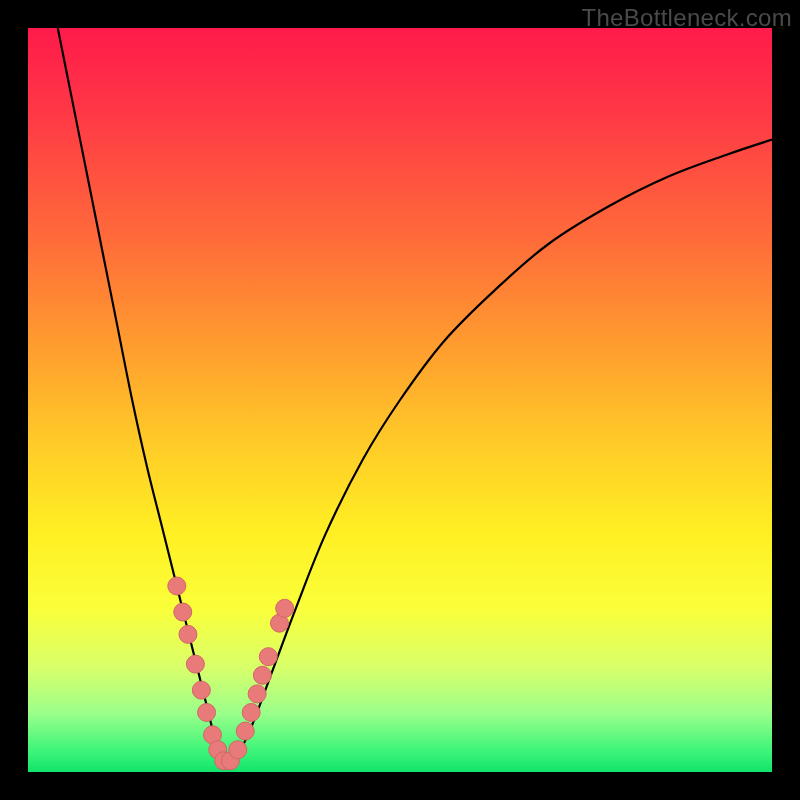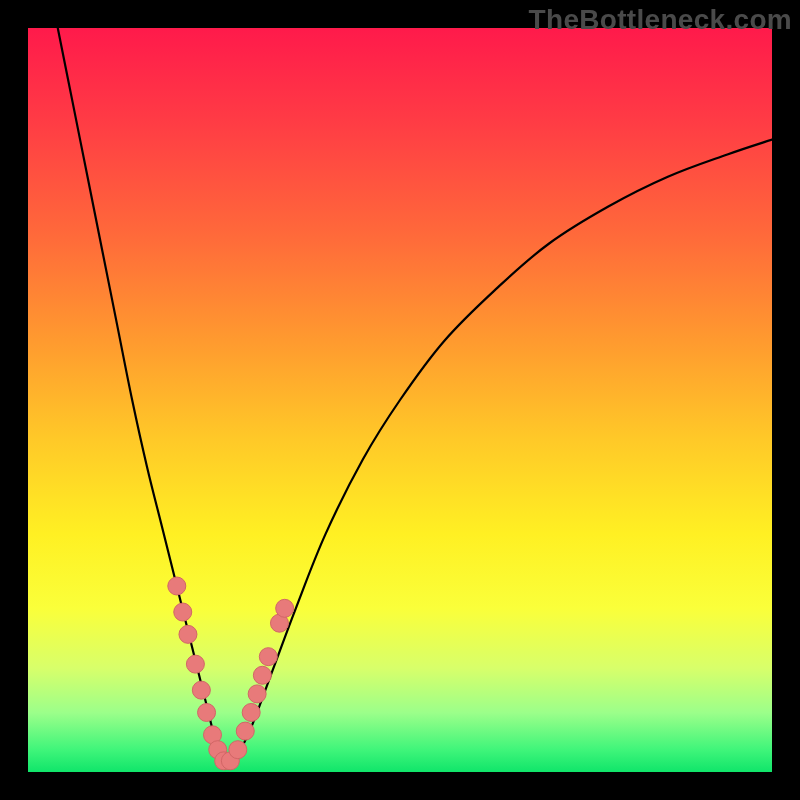--- a/index.html
+++ b/index.html
@@ -43,22 +43,22 @@
       #9cff8a 92%,
       #40f57a 97%,
       #10e56a 100%
     );
   }
   .watermark {
     position: absolute;
     top: 4px;
     right: 8px;
     color: #4a4a4a;
-    font-size: 28px;
-    font-weight: 700;
+    font-size: 24px;
+    font-weight: 400;
     letter-spacing: 0.3px;
     user-select: none;
   }
   svg.curve {
     position: absolute;
     inset: 0;
   }
 </style>
 </head>
 <body>

